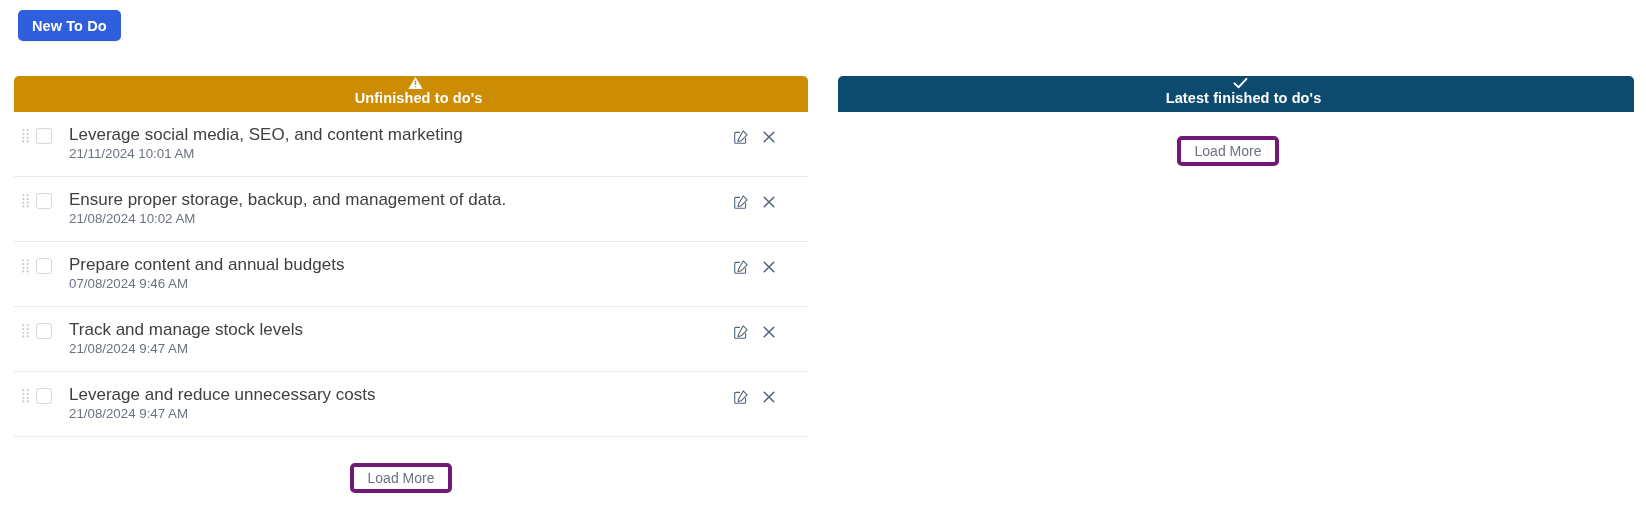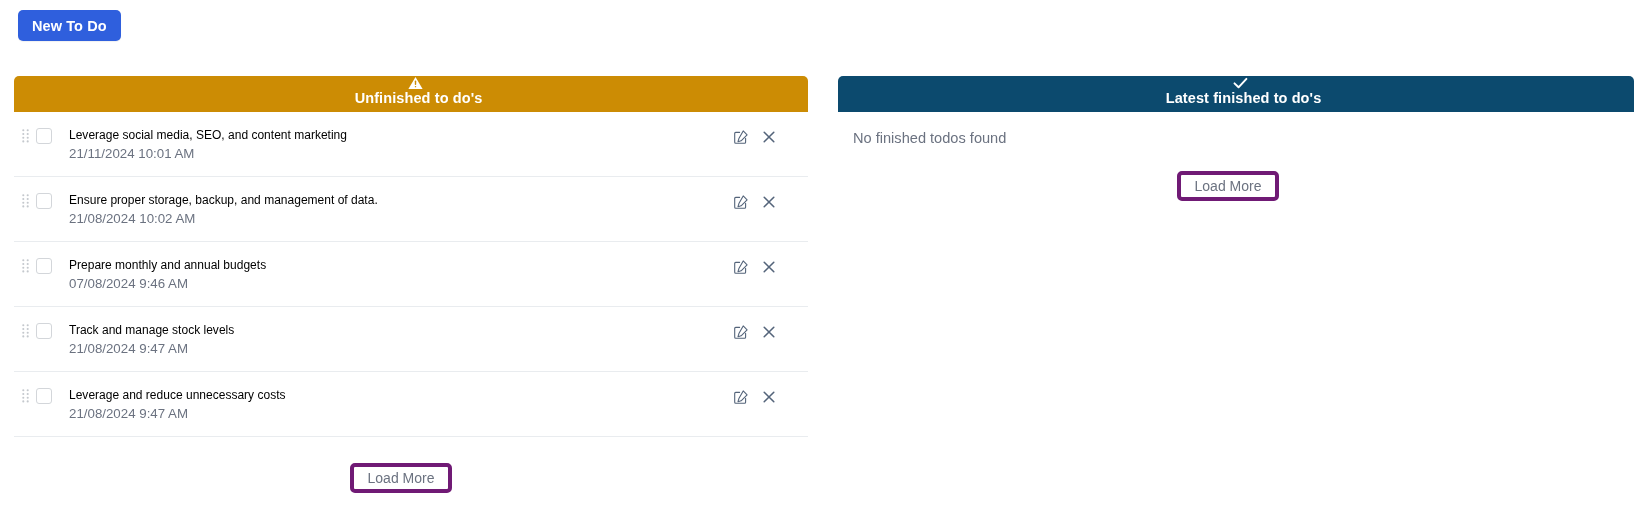--- a/index.html
+++ b/index.html
@@ -113,22 +113,22 @@
     box-sizing: border-box;
     cursor: pointer;
     margin-right: 17px;
   }
 
   .row-text {
     flex: 1 1 auto;
     min-width: 0;
   }
   .row-title {
-    font-size: 12px;
-    color: #000000;
+    font-size: 17px;
+    color: #404040;
     line-height: 18px;
     letter-spacing: 0.01px;
   }
   .row-date {
     font-size: 13.3px;
     color: #6b7280;
     line-height: 18px;
     margin-top: 1px;
   }
 
@@ -285,21 +285,21 @@
                 <circle cx="5.7" cy="5.0" r="1.05"></circle>
               <circle cx="1.3" cy="8.7" r="1.05"></circle>
                 <circle cx="5.7" cy="8.7" r="1.05"></circle>
               <circle cx="1.3" cy="12.4" r="1.05"></circle>
                 <circle cx="5.7" cy="12.4" r="1.05"></circle>
             </g>
           </svg>
         </span>
         <span class="row-check"></span>
         <div class="row-text">
-          <div class="row-title">Prepare monthly and annual budgets</div>
+          <div class="row-title">Prepare content and annual budgets</div>
           <div class="row-date">07/08/2024 9:46 AM</div>
         </div>
         <div class="row-actions">
           <button class="icon-btn">
             <svg width="16" height="16" viewBox="0 0 16 16" fill="none" stroke="currentColor" stroke-width="1.1" stroke-linecap="round" stroke-linejoin="round">
               <path d="M12.6 9.4 V13.3 a1 1 0 0 1 -1 1 H2.7 a1 1 0 0 1 -1 -1 V4.4 a1 1 0 0 1 1 -1 H6.6"></path>
               <path d="M10.2 1.9 L14.1 5.8 L8.1 11.8 L5 12.7 L5.9 9.6 Z"></path>
             </svg>
           </button>
           <button class="icon-btn">
@@ -390,21 +390,20 @@
     <div class="panel-header ok">
       <span class="header-icon">
         <svg width="15" height="14" viewBox="0 0 16 14" fill="none" stroke="#ffffff" stroke-width="2.1" stroke-linecap="round" stroke-linejoin="round">
           <path d="M1.6 7.4 L5.9 11.6 L14.3 2.6"></path>
         </svg>
       </span>
       <span>Latest finished to do's</span>
     </div>
 
     <div class="panel-body">
-      <div class="empty-state">No finished todos found</div>
 
       <div class="loadmore-wrap right">
         <button class="loadmore-btn">Load More</button>
       </div>
     </div>
   </div>
 
 </div>
 
 </body></html>

